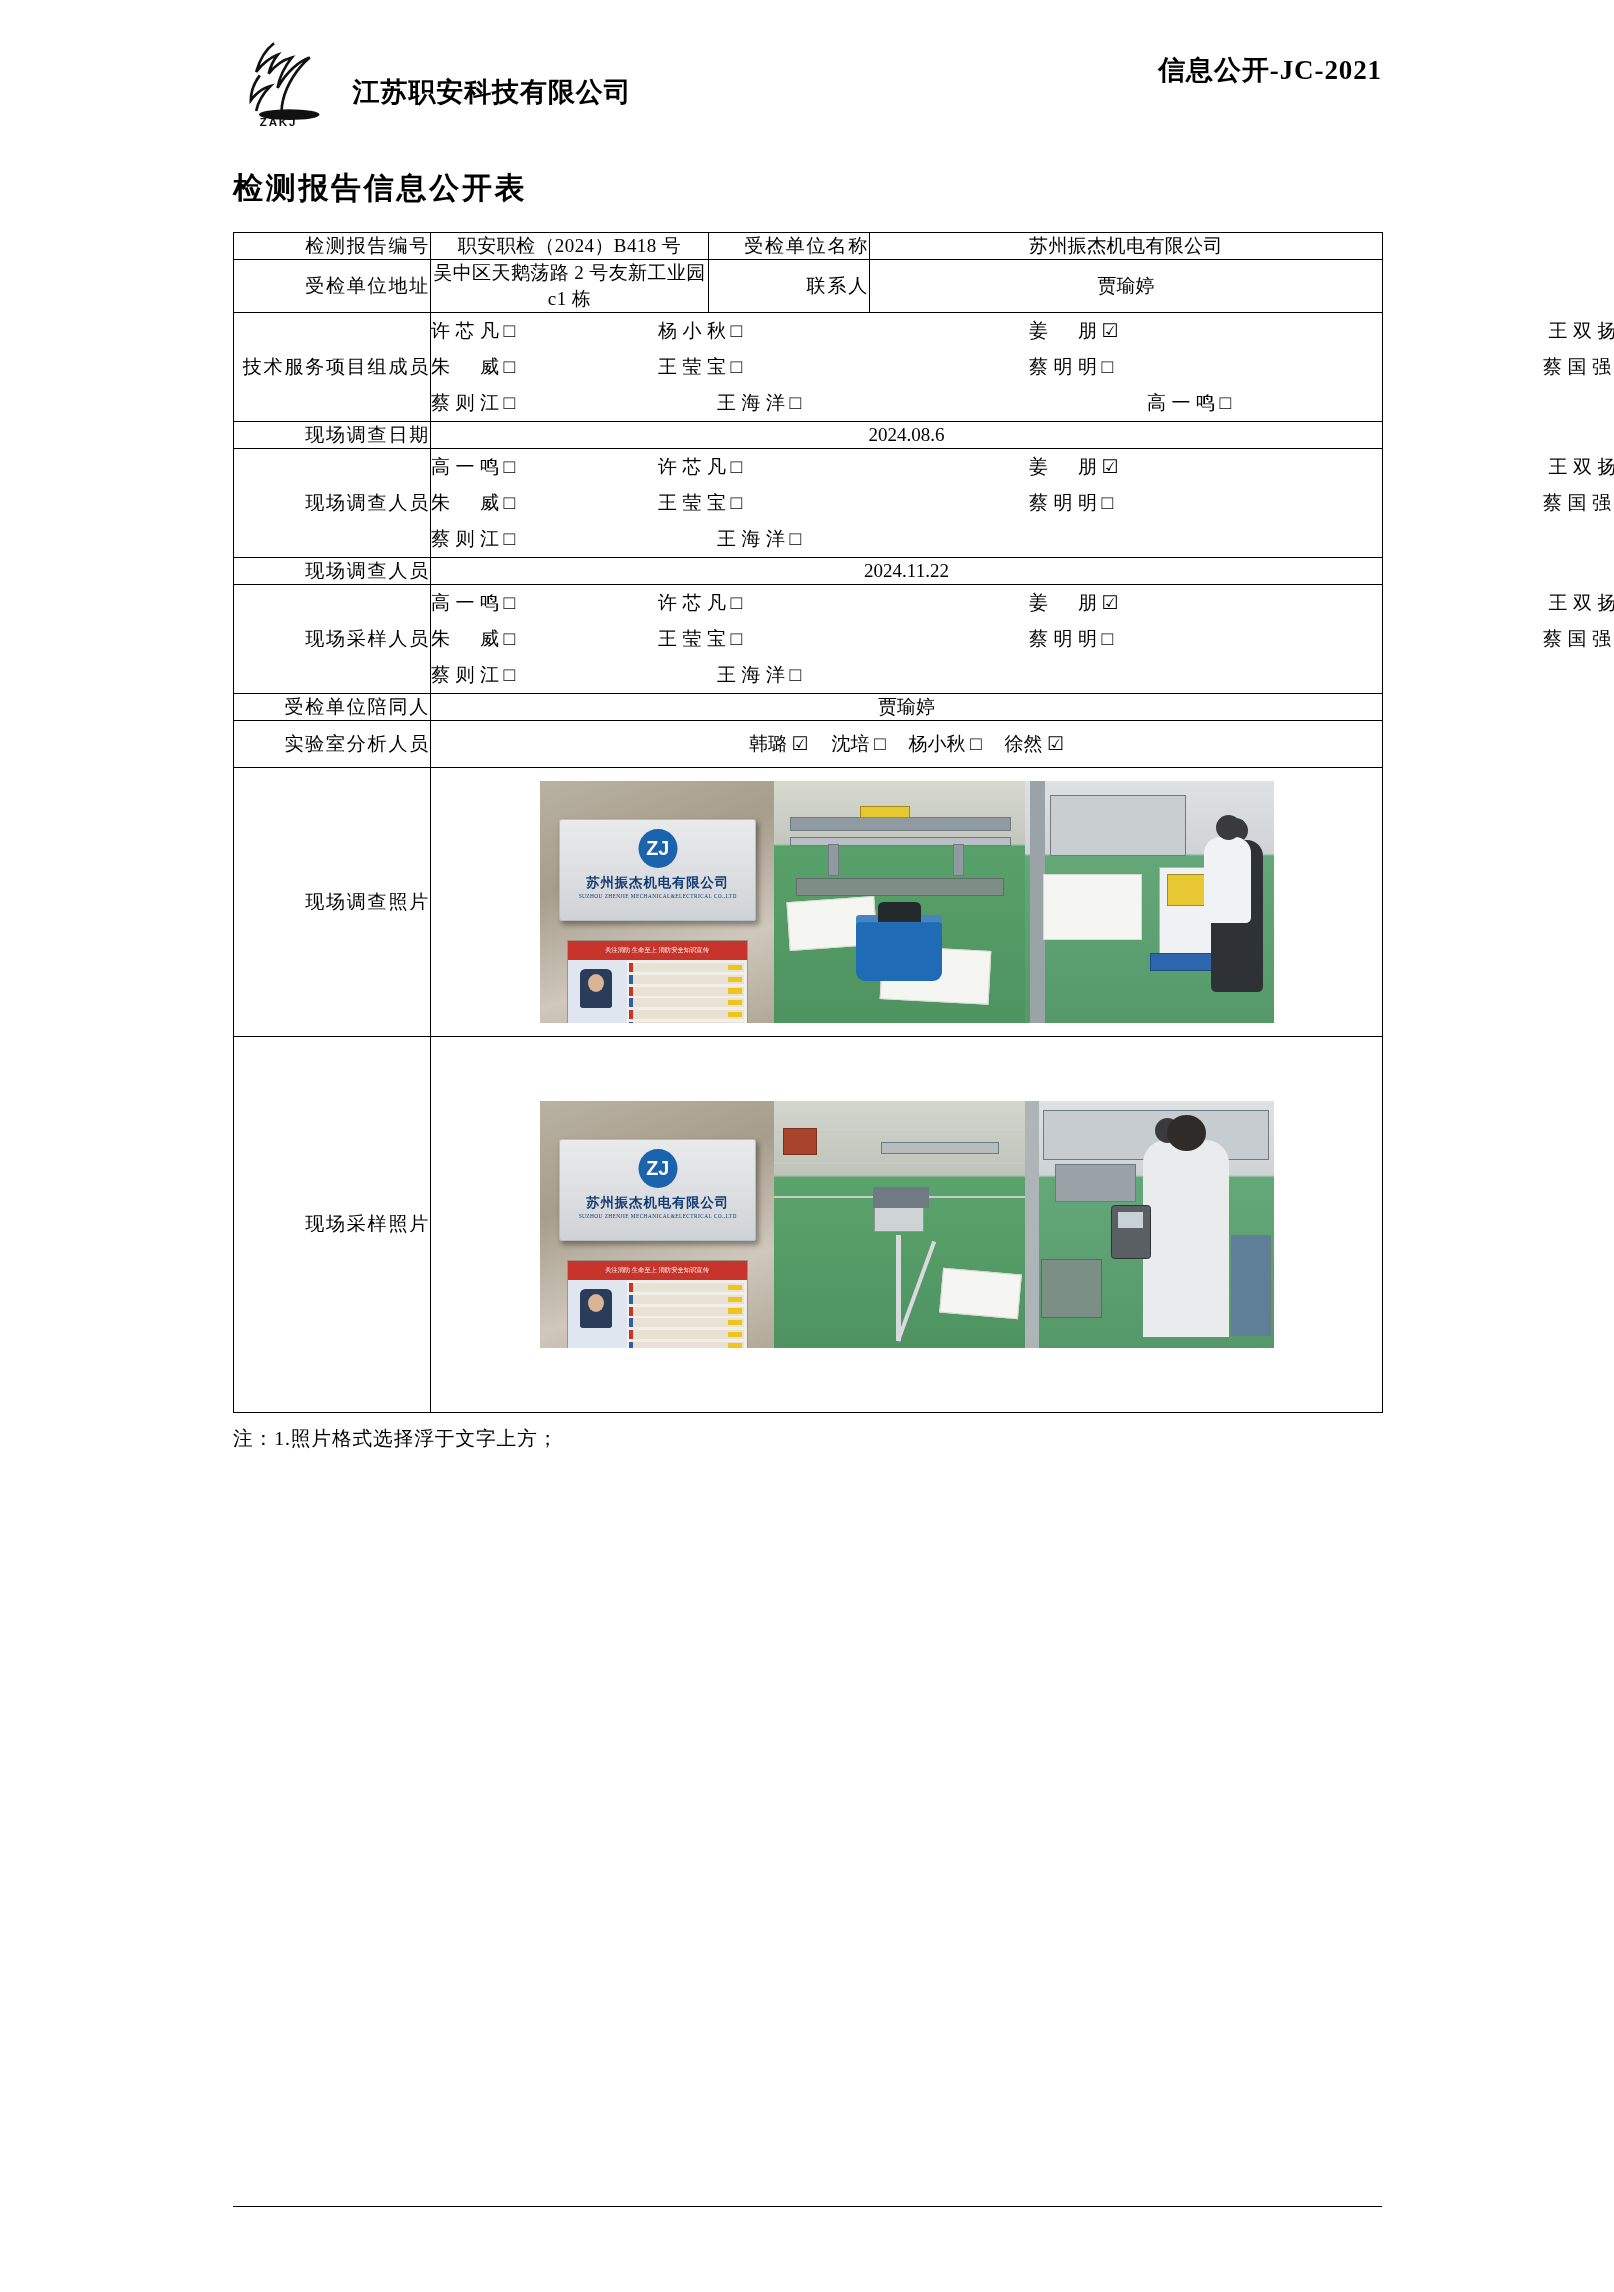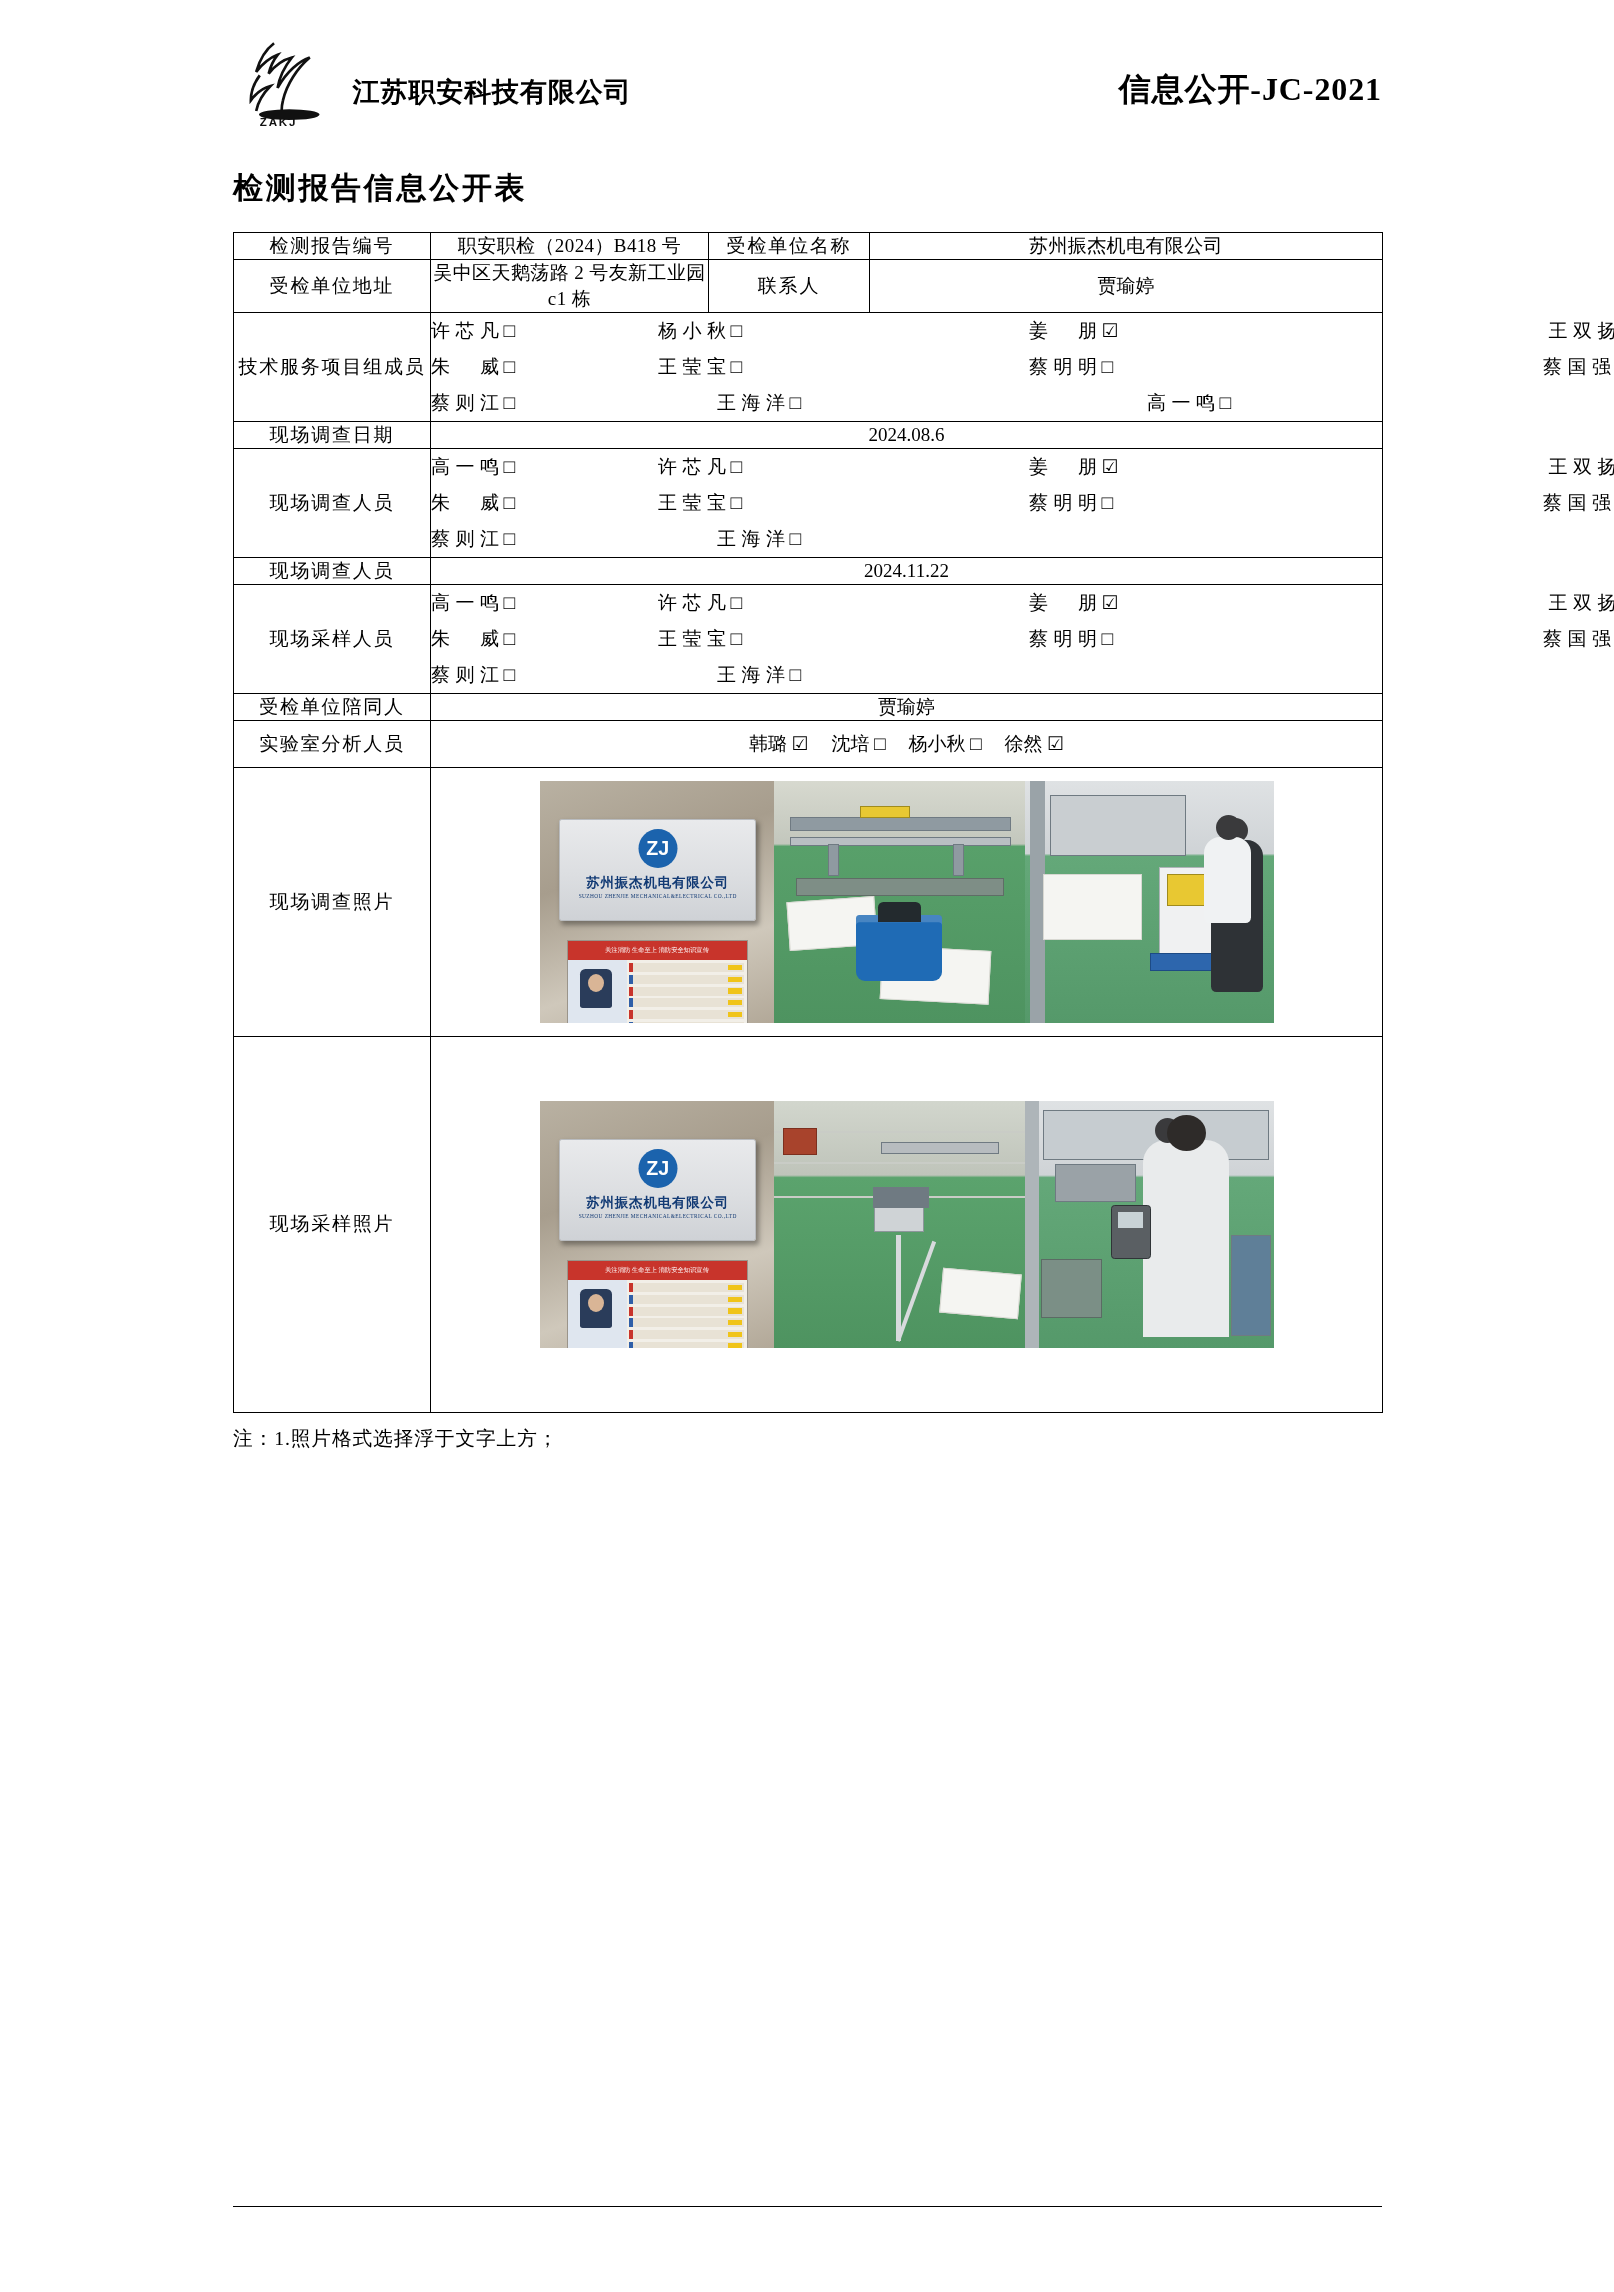--- a/index.html
+++ b/index.html
@@ -41,22 +41,22 @@
     font-size: 27px;
     font-weight: bold;
     letter-spacing: 0.9px;
     margin-top: 38px;
     margin-left: 3.6px;
     white-space: nowrap;
   }
   .doc-code {
     position: absolute;
     right: 0;
-    top: 68px;
-    font-size: 32px;
+    top: 52px;
+    font-size: 27px;
     font-weight: bold;
     letter-spacing: 0.9px;
     white-space: nowrap;
   }
   .title {
     font-size: 30px;
     font-weight: bold;
     letter-spacing: 2.7px;
     margin-top: 25px;
     margin-bottom: 23px;
@@ -67,21 +67,21 @@
     border-collapse: collapse;
     table-layout: fixed;
     font-size: 19px;
   }
   table.main td {
     border: 0.9px solid #000;
     padding: 0;
     vertical-align: middle;
   }
   .lbl {
-    text-align: center;
+    text-align: right;
     letter-spacing: 1.8px;
     padding: 10.7px 5.4px;
     font-size: 19px;
   }
   .val {
     padding: 10.7px 12.5px;
     font-size: 19px;
     letter-spacing: 0.4px;
     text-align: center;
   }

